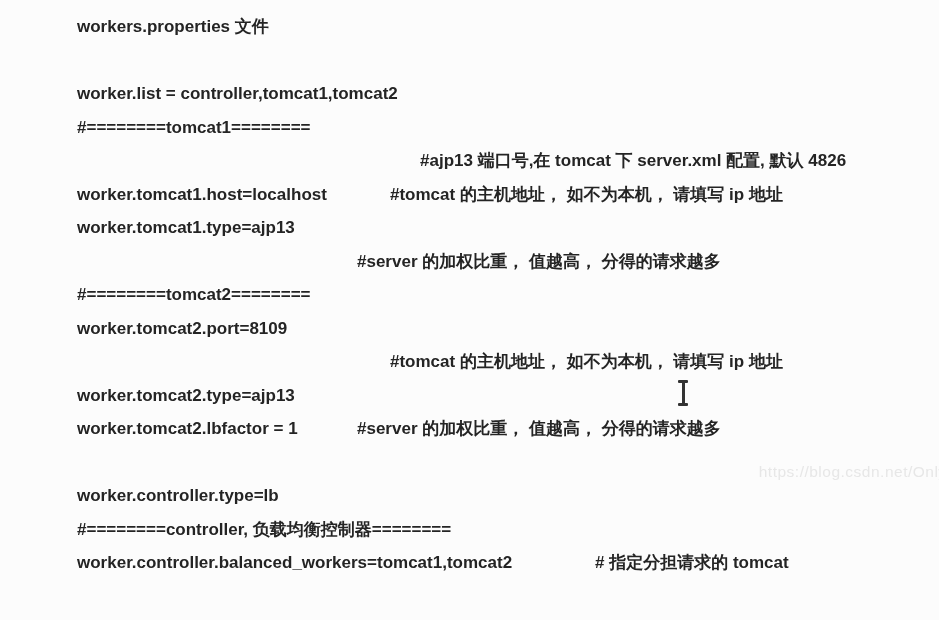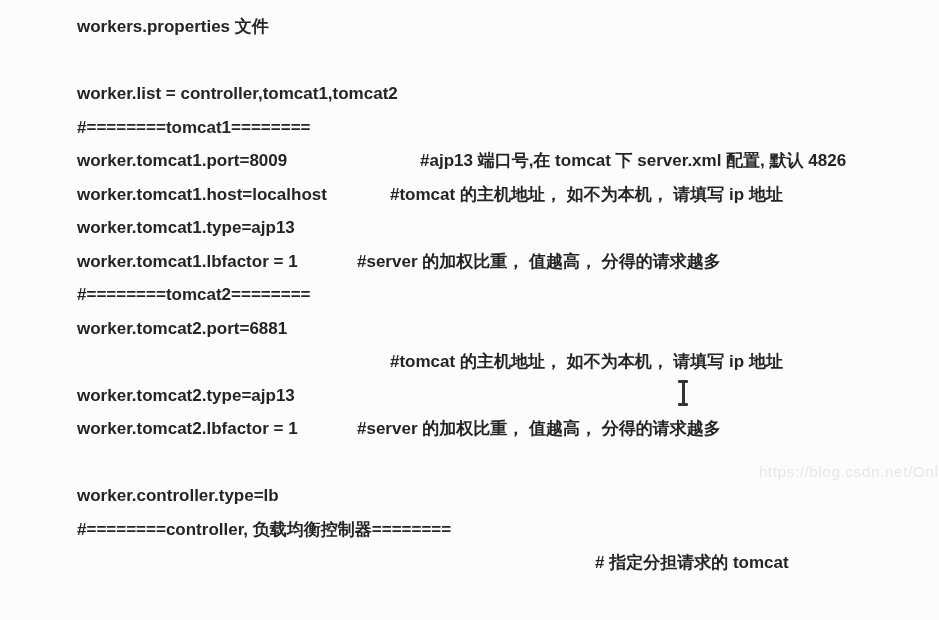--- a/index.html
+++ b/index.html
@@ -84,44 +84,42 @@
 
   <div class="line">
     <span class="code">worker.list = controller,tomcat1,tomcat2</span>
   </div>
 
   <div class="line">
     <span class="code">#========tomcat1========</span>
   </div>
 
   <div class="line">
-    <span class="code">worker.tomcat1.port=8009</span>
     <span class="comment" style="left:373px">#ajp13 端口号,在 tomcat 下 server.xml 配置, 默认 4826</span>
   </div>
 
   <div class="line">
     <span class="code">worker.tomcat1.host=localhost</span>
     <span class="comment" style="left:343px">#tomcat 的主机地址， 如不为本机， 请填写 ip 地址</span>
   </div>
 
   <div class="line">
     <span class="code">worker.tomcat1.type=ajp13</span>
   </div>
 
   <div class="line">
-    <span class="code">worker.tomcat1.lbfactor = 1</span>
     <span class="comment" style="left:310px">#server 的加权比重， 值越高， 分得的请求越多</span>
   </div>
 
   <div class="line">
     <span class="code">#========tomcat2========</span>
   </div>
 
   <div class="line">
-    <span class="code">worker.tomcat2.port=6881</span>
+    <span class="code">worker.tomcat2.port=8109</span>
   </div>
 
   <div class="line">
     <span class="comment" style="left:343px">#tomcat 的主机地址， 如不为本机， 请填写 ip 地址</span>
   </div>
 
   <div class="line">
     <span class="code">worker.tomcat2.type=ajp13</span>
   </div>
 
@@ -134,20 +132,21 @@
 
   <div class="line">
     <span class="code">worker.controller.type=lb</span>
   </div>
 
   <div class="line">
     <span class="code">#========controller, 负载均衡控制器========</span>
   </div>
 
   <div class="line">
+    <span class="code">worker.controller.balanced_workers=tomcat1,tomcat2</span>
     <span class="comment" style="left:548px"># 指定分担请求的 tomcat</span>
   </div>
 
 
   <div class="ibeam">
     <span class="cap top"></span>
     <span class="stem"></span>
     <span class="cap bottom"></span>
   </div>
 

